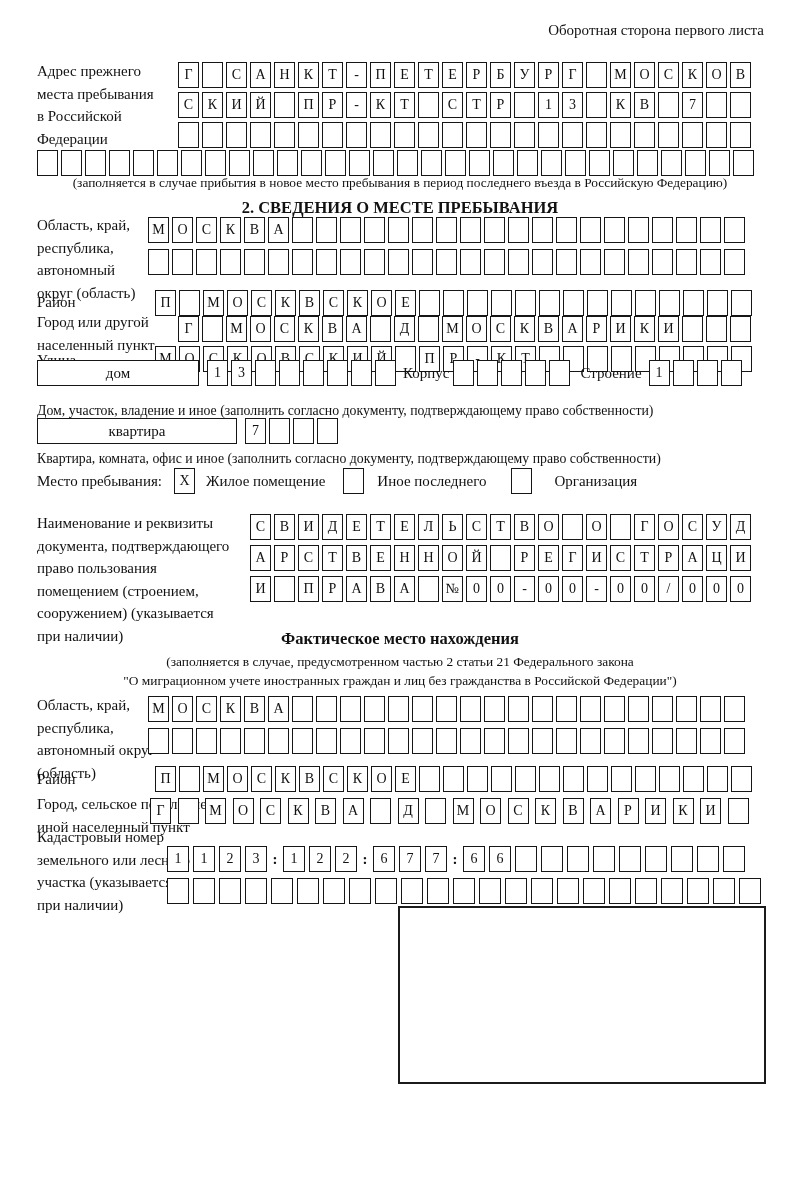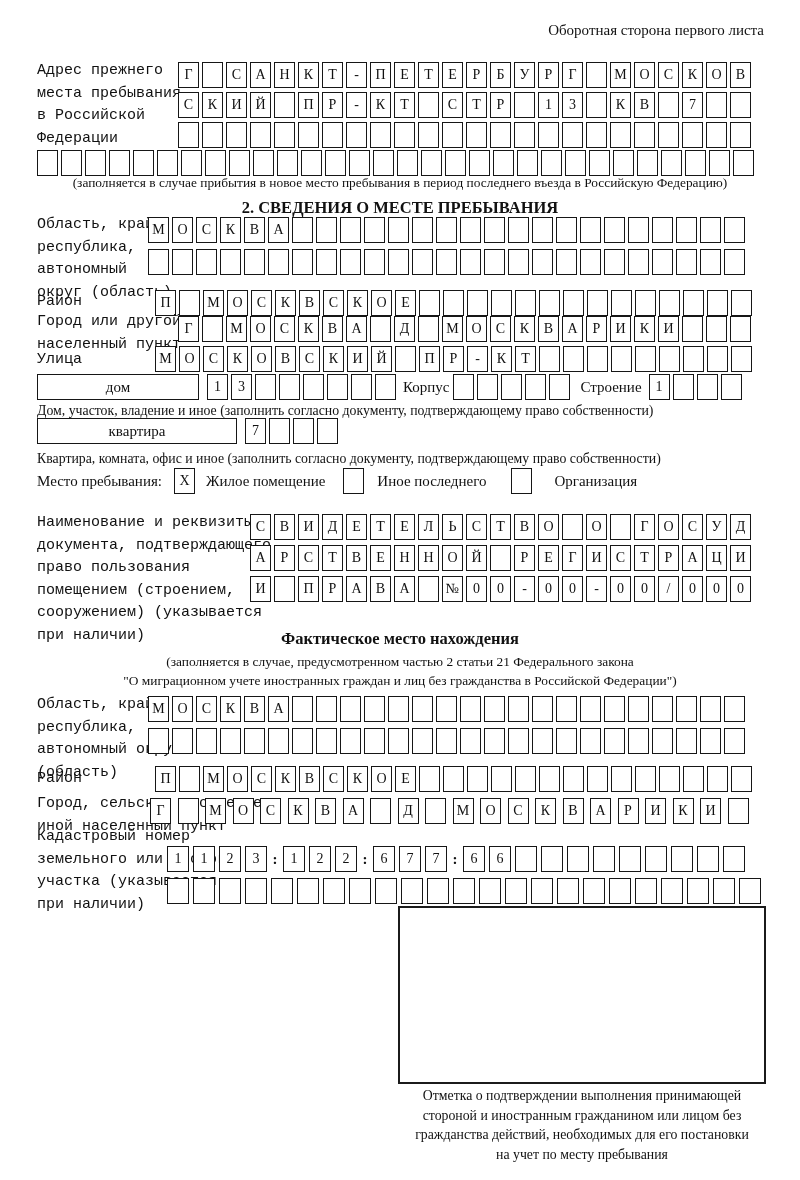--- a/index.html
+++ b/index.html
@@ -1,18 +1,18 @@
 <!DOCTYPE html>
 <html><head>
 <meta charset="utf-8">
 <style>
   html,body{margin:0;padding:0;background:#fff;}
   #page{position:relative;width:800px;height:1180px;background:#ffffff;
         font-family:"Liberation Serif",serif;color:#111;overflow:hidden;}
-  .lbl{position:absolute;font-size:15px;line-height:22.5px;white-space:pre-line;font-family:Liberation Mono, monospace;}
+  .lbl{position:absolute;font-size:15px;line-height:22.5px;white-space:pre-line;}
   .cells{position:absolute;display:flex;gap:3px;}
   .cells.wide{gap:6.5px;}
   .cells.kad{gap:4px;}
   .cell{width:21px;height:26px;border:1.6px solid #161616;box-sizing:border-box;
         display:flex;align-items:center;justify-content:center;font-size:14px;
         flex:none;background:#fff;}
   .kad .cell{width:22px;}
   .sep{width:8px;flex:none;display:flex;align-items:center;justify-content:center;
        font-size:15px;font-weight:bold;}
   .note{position:absolute;font-size:13.4px;text-align:center;white-space:pre-line;line-height:18.5px;}
@@ -290,21 +290,21 @@
       <span class="cell"></span>
       <span class="cell"></span>
       <span class="cell"></span>
       <span class="cell"></span>
       <span class="cell"></span>
       <span class="cell"></span>
       <span class="cell"></span>
       <span class="cell"></span>
     </div>
 
-  <div class="flexrow" style="left:37px;top:374px;">
+  <div class="flexrow" style="left:37px;top:360px;">
     <div class="boxlabel" style="width:162px;">дом</div>
     <div style="width:8px;flex:none;"></div>
     <div style="display:flex;gap:3px;">
         <span class="cell">1</span>
         <span class="cell">3</span>
         <span class="cell"></span>
         <span class="cell"></span>
         <span class="cell"></span>
         <span class="cell"></span>
         <span class="cell"></span>
@@ -605,18 +605,14 @@
       <span class="cell"></span>
       <span class="cell"></span>
       <span class="cell"></span>
       <span class="cell"></span>
       <span class="cell"></span>
       <span class="cell"></span>
       <span class="cell"></span>
     </div>
 
   <div class="stamp-box" style="left:398px;top:906px;width:364px;height:174px;"></div>
-  <div class="stamp-cap" style="left:388px;top:1086px;width:388px;">Отметка о подтверждении выполнения принимающей
-стороной и иностранным гражданином или лицом без
-гражданства действий, необходимых для его постановки
-на учет по месту пребывания</div>
 
 </div>
 
 </body></html>

